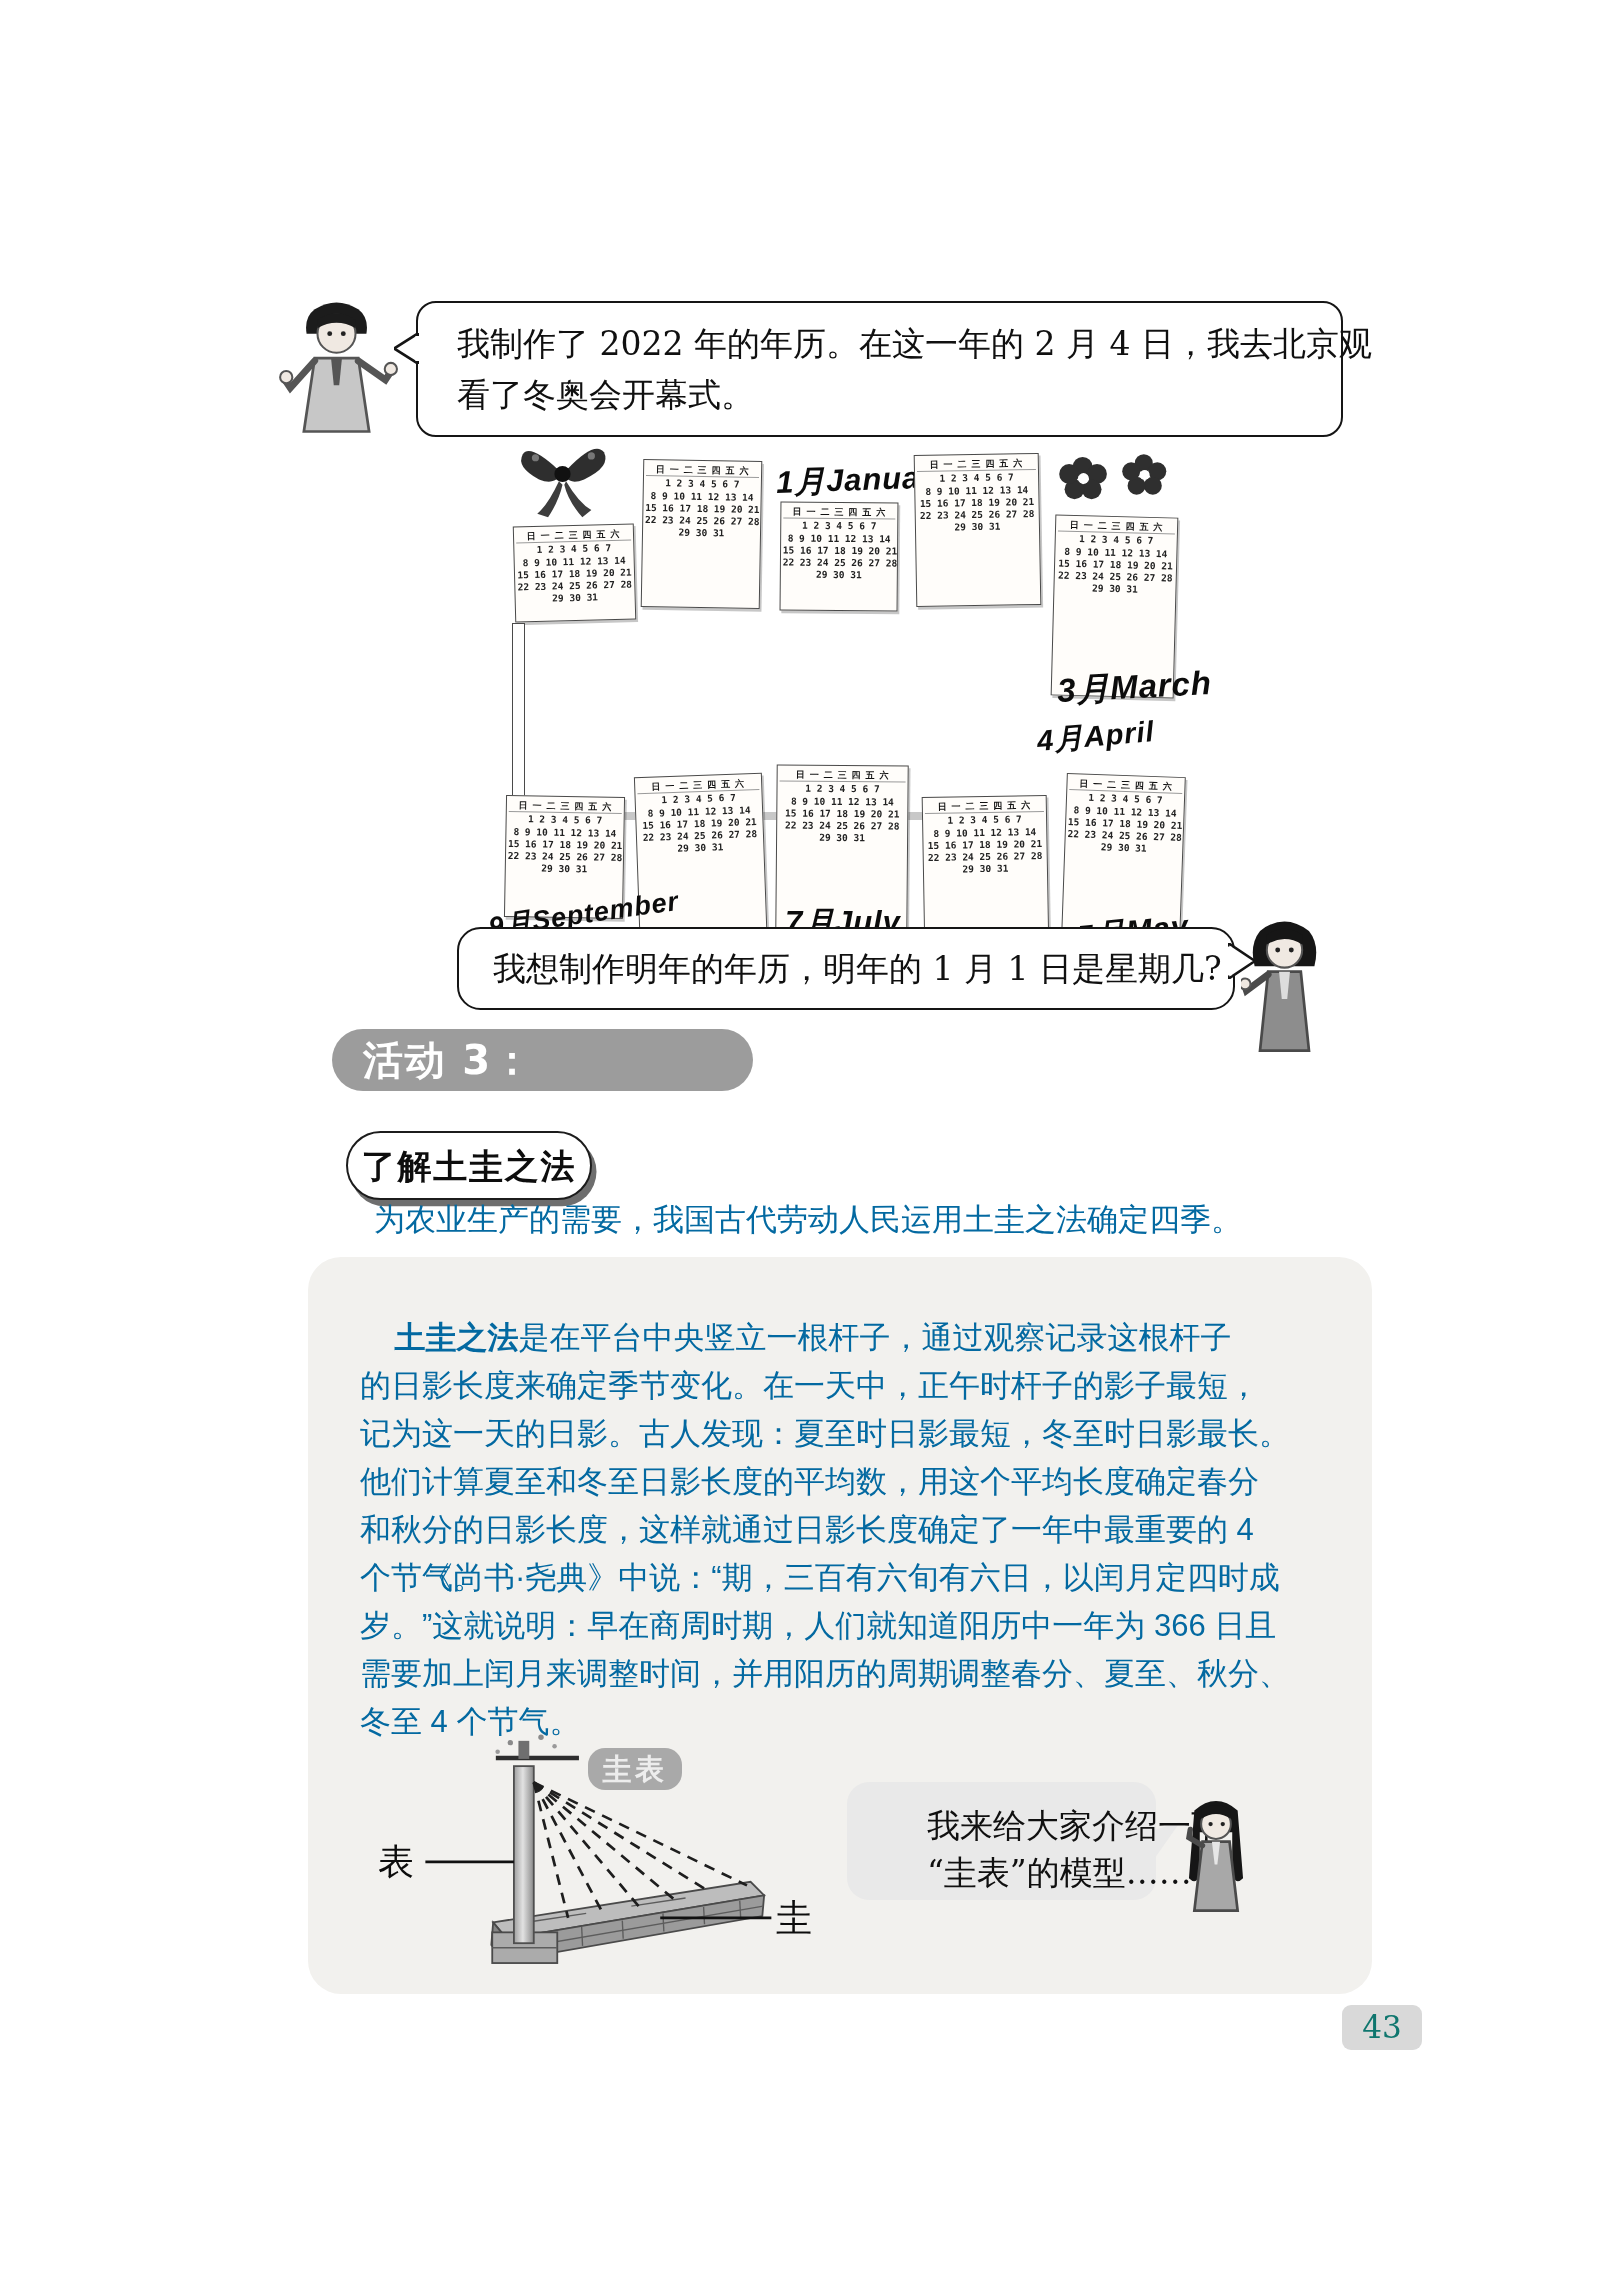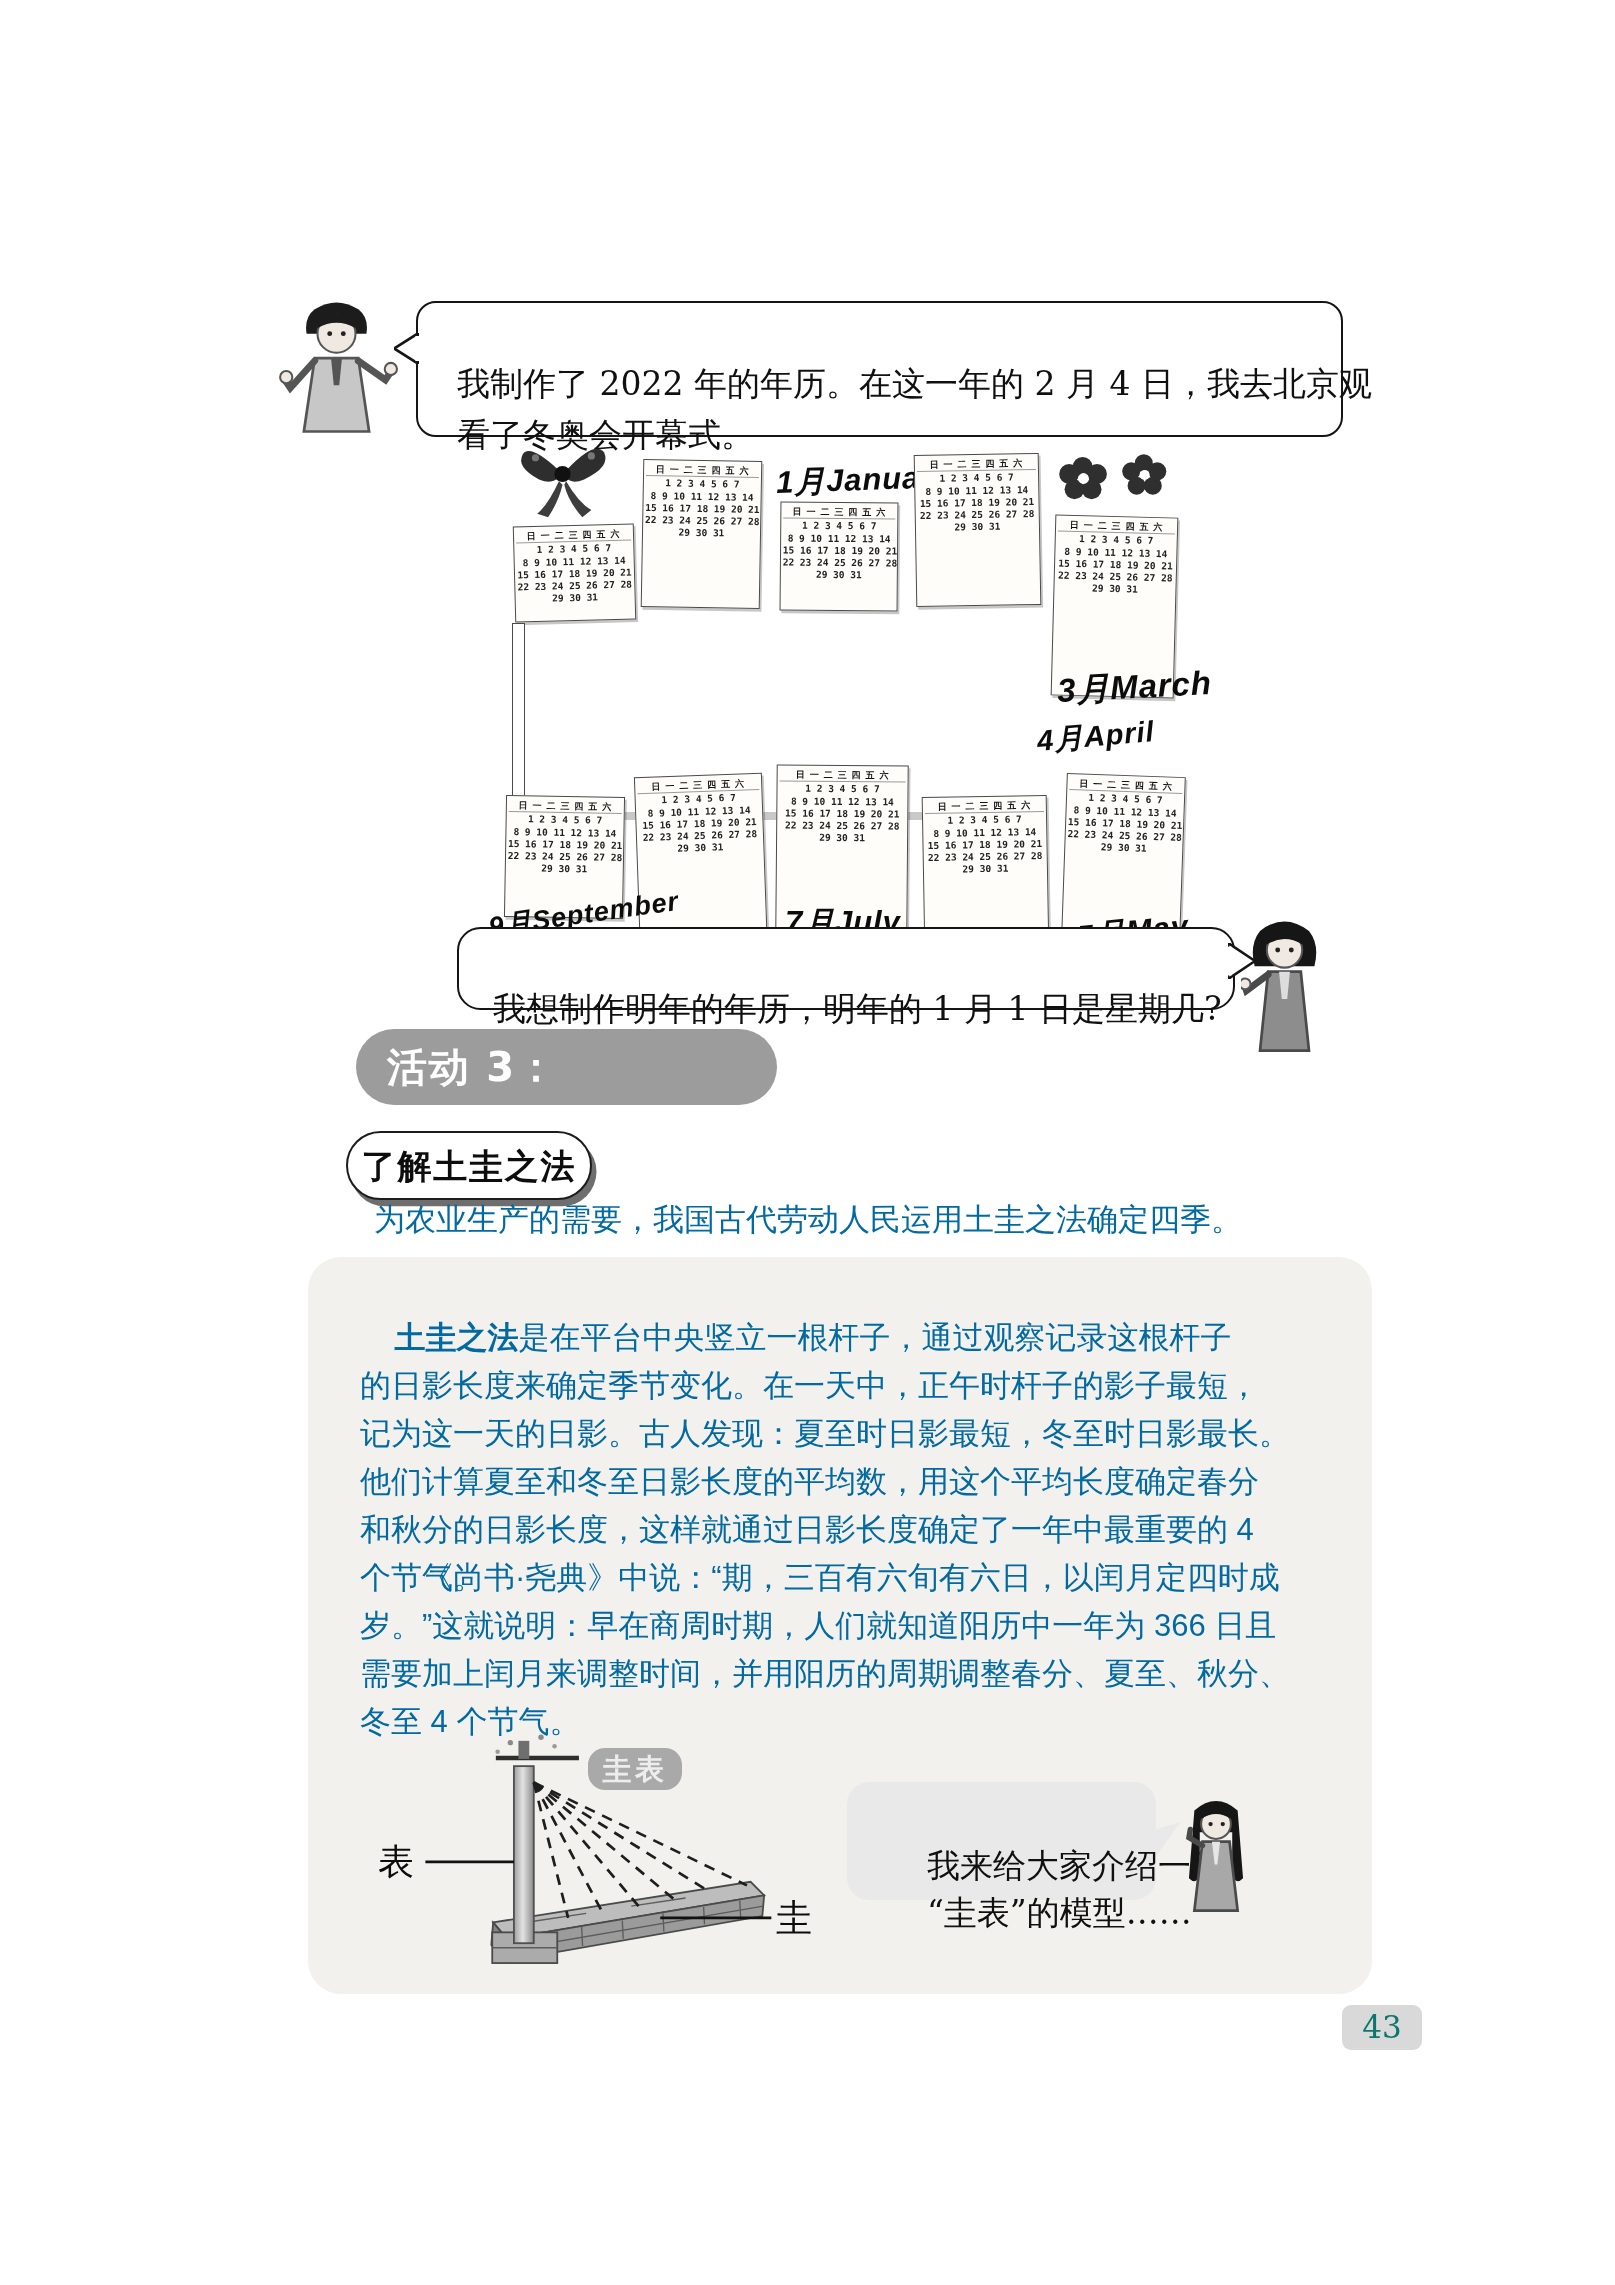--- a/index.html
+++ b/index.html
@@ -1,21 +1,21 @@
 <!DOCTYPE html>
 <html style="font-size:14.5px"><head>
 <meta charset="utf-8">
 <style>
   html,body{margin:0;padding:0;background:#fff;}
   .page{position:relative;width:1616px;height:2285px;background:#ffffff;overflow:hidden;
         font-family:"DejaVu Sans","Liberation Sans",sans-serif;color:#111;}
 
   
   .bubble{position:absolute;background:#fff;border:2.7px solid #151515;border-radius:20px;box-sizing:border-box;}
-  .bubble-text{position:absolute;font-family:"DejaVu Serif",serif;color:#101010;white-space:pre;margin-top:40px;}
+  .bubble-text{position:absolute;font-family:"DejaVu Serif",serif;color:#101010;white-space:pre;}
   .soft-bubble{position:absolute;background:#e9e9e9;border-radius:22px;}
 
   
   .activity-pill{position:absolute;display:flex;align-items:center;background:#9c9c9c;
                  border-radius:40px;padding:0 31px;box-sizing:border-box;}
   .activity-prefix{font:700 40px/1 "DejaVu Sans",sans-serif;color:#ffffff;letter-spacing:1.8px;}
   .activity-title{font:800 43px/1 "DejaVu Sans",sans-serif;color:#0d0d0d;margin-left:11px;letter-spacing:1.8px;}
   .sub-pill{position:absolute;display:flex;align-items:center;justify-content:center;background:#ffffff;
             border:2.7px solid #1c1c1c;border-radius:36px;box-shadow:4.5px 6.3px 0 #6e6e6e;box-sizing:border-box;}
   .sub-pill span{font:800 34px/1 "DejaVu Sans",sans-serif;color:#0d0d0d;letter-spacing:1.8px;}
@@ -226,21 +226,21 @@
     <circle cx="32" cy="22" r="13" fill="#f0e9e2" stroke="#555" stroke-width="1.5"></circle>
     <path d="M19 18 Q32 10 45 18 L45 11 Q32 2 19 11Z" fill="#161616"></path>
     <circle cx="27" cy="22" r="1.8" fill="#222"></circle>
       <circle cx="37" cy="22" r="1.8" fill="#222"></circle>
     <path d="M20 38 L44 38 L50 96 L14 96 Z" fill="#8d8d8d" stroke="#4a4a4a" stroke-width="2"></path>
     <path d="M28 38 L36 38 L34 58 L30 58Z" fill="#ddd"></path>
     <path d="M20 40 L4 52 L2 46" fill="none" stroke="#4a4a4a" stroke-width="5" stroke-linecap="round"></path>
     <circle cx="3" cy="47" r="4" fill="#f0e9e2" stroke="#555" stroke-width="1.5"></circle>
   </svg>
 
-  <div class="activity-pill" style="left:356px;top:1029px;width:421px;height:76px;gap:45px;">
+  <div class="activity-pill" style="left:332px;top:1029px;width:421px;height:62px;gap:45px;">
     <span class="activity-prefix">活动 3：</span>
   </div>
 
   <div class="sub-pill" style="left:346px;top:1131px;width:246px;height:69px;align-items:center;">
     <span>了解土圭之法</span>
   </div>
 
   <div class="para" style="left:312px;top:1196px;width:1086px;">为农业生产的需要，我国古代劳动人民运用土圭之法确定四季。</div>
 
   <div class="gray-box" style="left:308px;top:1257px;width:1064px;height:737px;"></div>

